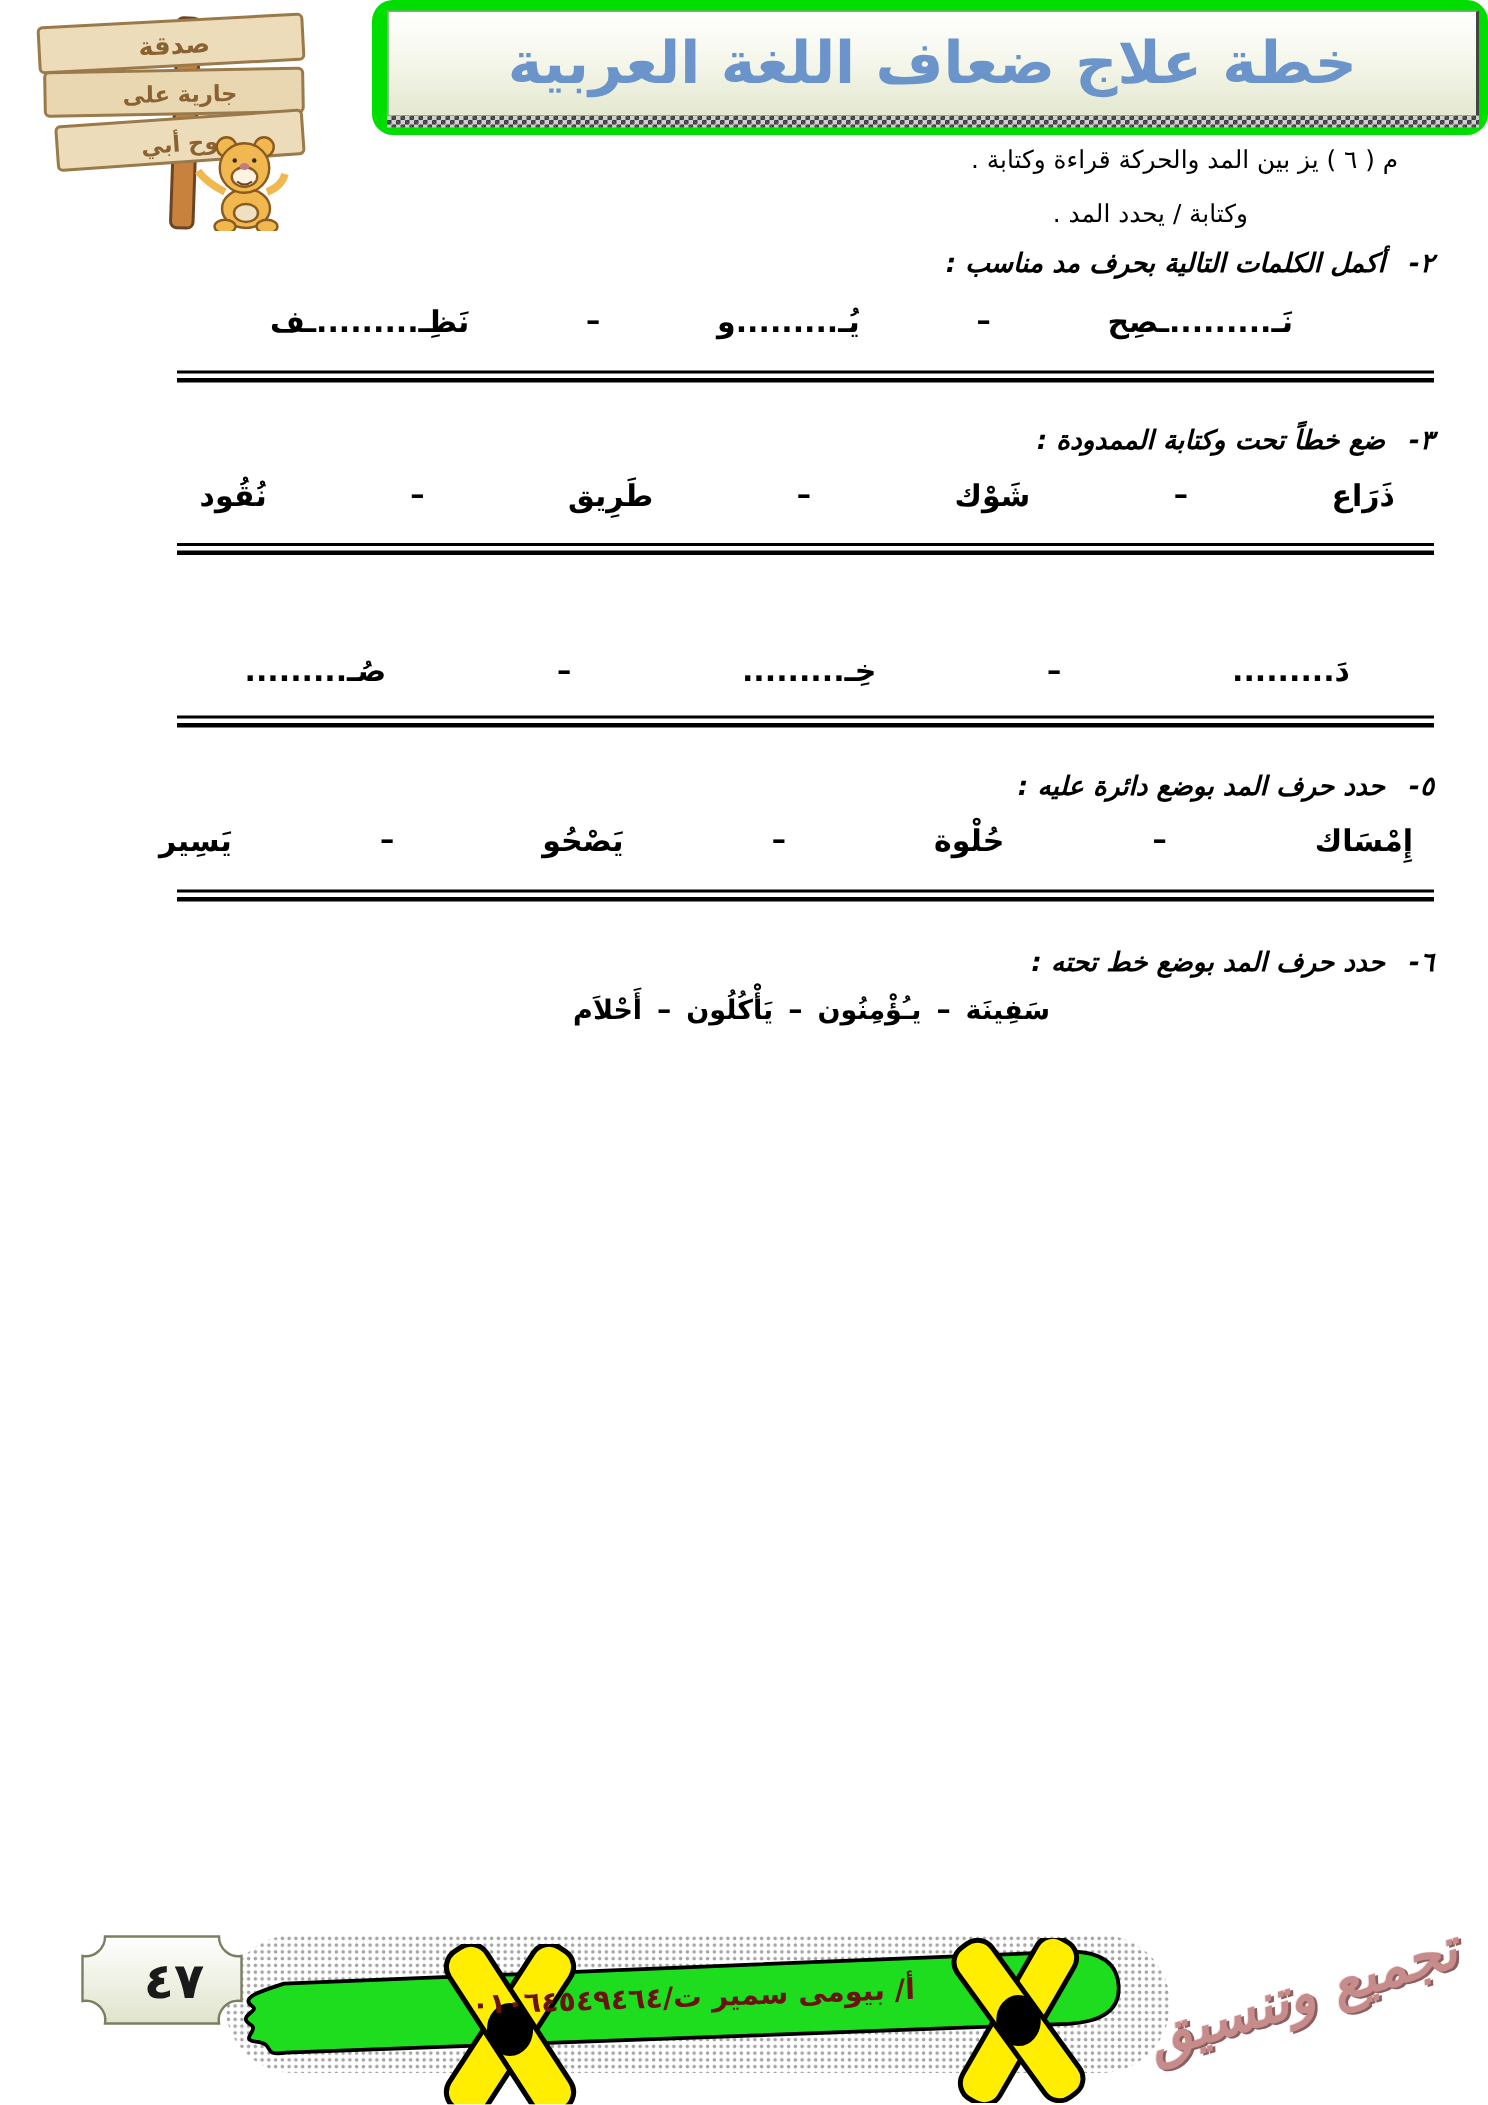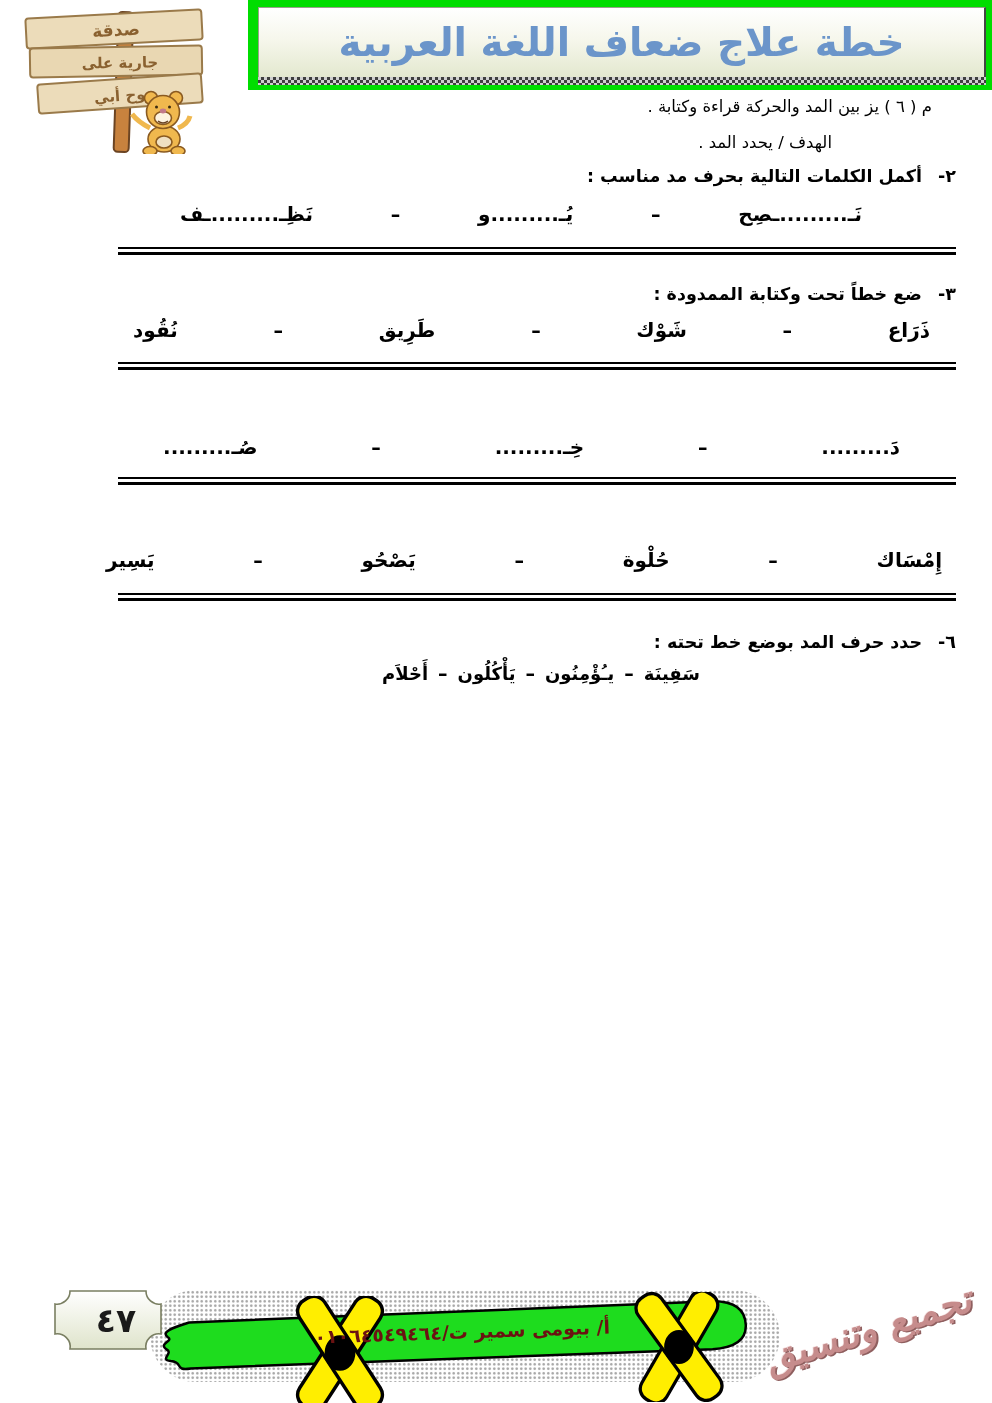--- a/index.html
+++ b/index.html
@@ -2,21 +2,21 @@
 <html lang="ar"><head>
 <meta charset="utf-8">
 <style>
   html,body{margin:0;padding:0;background:#fff;}
   .page{
     position:relative;width:992px;height:1403px;background:#ffffff;
     overflow:hidden;direction:rtl;
     font-family:"DejaVu Sans",sans-serif;color:#000;
   }
   
-  .green-banner{position:absolute;left:248px;top:0;width:744px;height:90px;background:#00dd00;}
+  .green-banner{position:absolute;left:248px;top:0;width:744px;height:90px;background:#00dd00;border-radius:14px;}
   .title-box{
     position:absolute;left:10px;right:6px;top:7px;bottom:12px;
     background:linear-gradient(180deg,#ffffff 0%,#f6f7ec 45%,#e3e8cf 100%);
     border:1px solid #9aa08a;border-right:2px solid #444;
   }
   .title-box .hatch{
     position:absolute;left:-1px;right:-2px;bottom:-8px;height:8px;
     background-color:#cfcfcf;
     background-image:
       linear-gradient(45deg,#3f3f3f 25%,transparent 25%,transparent 75%,#3f3f3f 75%),
@@ -26,21 +26,21 @@
   .main-title{
     height:100%;display:flex;align-items:center;justify-content:center;
     font-size:39px;font-weight:bold;color:#6b95ca;letter-spacing:0;
   }
   .mascot{position:absolute;left:4px;top:2px;}
   
   .intro-line{position:absolute;font-size:16.5px;white-space:nowrap;}
   .intro-1{top:97px;right:60px;}
   .intro-2{top:133px;right:160px;}
   
-  .sec-heading{position:absolute;right:36px;font-size:17.5px;font-weight:bold;white-space:nowrap;}
+  .sec-heading{position:absolute;right:36px;font-size:17.5px;font-weight:bold;white-space:nowrap;font-style:italic;}
   .sec-num{margin-left:16px;display:inline-block;}
   .word-row{
     position:absolute;display:flex;direction:rtl;justify-content:space-between;
     align-items:center;font-size:20px;font-weight:bold;white-space:nowrap;
   }
   .word-row .dash{font-size:19px;font-weight:bold;}
   .row-2{top:202px;right:130px;left:180px;}
   .row-3{top:318px;right:62px;left:133px;}
   .row-4{top:435px;right:92px;left:163px;}
   .row-5{top:548px;right:50px;left:106px;}
@@ -114,21 +114,21 @@
       <circle cx="165.5" cy="105" r="1.5" fill="#3a2a10" stroke="none"></circle>
       <path d="M154,119 Q159,123 164,119" fill="none" stroke="#6b4423" stroke-width="1.4"></path>
       <path d="M146,126 Q134,120 128,112" fill="none" stroke-width="5" stroke="#f0b84e"></path>
       <path d="M174,126 Q184,122 186,114" fill="none" stroke-width="5" stroke="#f0b84e"></path>
       <ellipse cx="146" cy="149" rx="7" ry="4.5" fill="#f0b84e"></ellipse>
       <ellipse cx="174" cy="149" rx="7" ry="4.5" fill="#f0b84e"></ellipse>
     </g>
   </svg>
 
   <div class="intro-line intro-1">م ( ٦ ) يز بين المد والحركة قراءة وكتابة .</div>
-  <div class="intro-line intro-2">الهدف / يحدد المد .</div>
+  <div class="intro-line intro-2">وكتابة / يحدد المد .</div>
 
   <div class="sec-heading" style="top:166px">
     <span class="sec-num">٢-</span><span>أكمل الكلمات التالية بحرف مد مناسب :</span>
   </div>
   <div class="word-row row-2">
     <span>نَـ.........ـصِح</span>
     <span class="dash">–</span>
     <span>يُـ.........و</span>
     <span class="dash">–</span>
     <span>نَظِـ.........ـف</span>
@@ -151,20 +151,23 @@
 
   <div class="word-row row-4">
     <span>دَ.........</span>
     <span class="dash">–</span>
     <span>خِـ.........</span>
     <span class="dash">–</span>
     <span>صُـ.........</span>
   </div>
   <div class="rule rule-4"></div>
 
+  <div class="sec-heading" style="top:515px">
+    <span class="sec-num">٥-</span><span>حدد حرف المد بوضع دائرة عليه :</span>
+  </div>
   <div class="word-row row-5">
     <span>إِمْسَاك</span>
     <span class="dash">–</span>
     <span>حُلْوة</span>
     <span class="dash">–</span>
     <span>يَصْحُو</span>
     <span class="dash">–</span>
     <span>يَسِير</span>
   </div>
   <div class="rule rule-5"></div>

